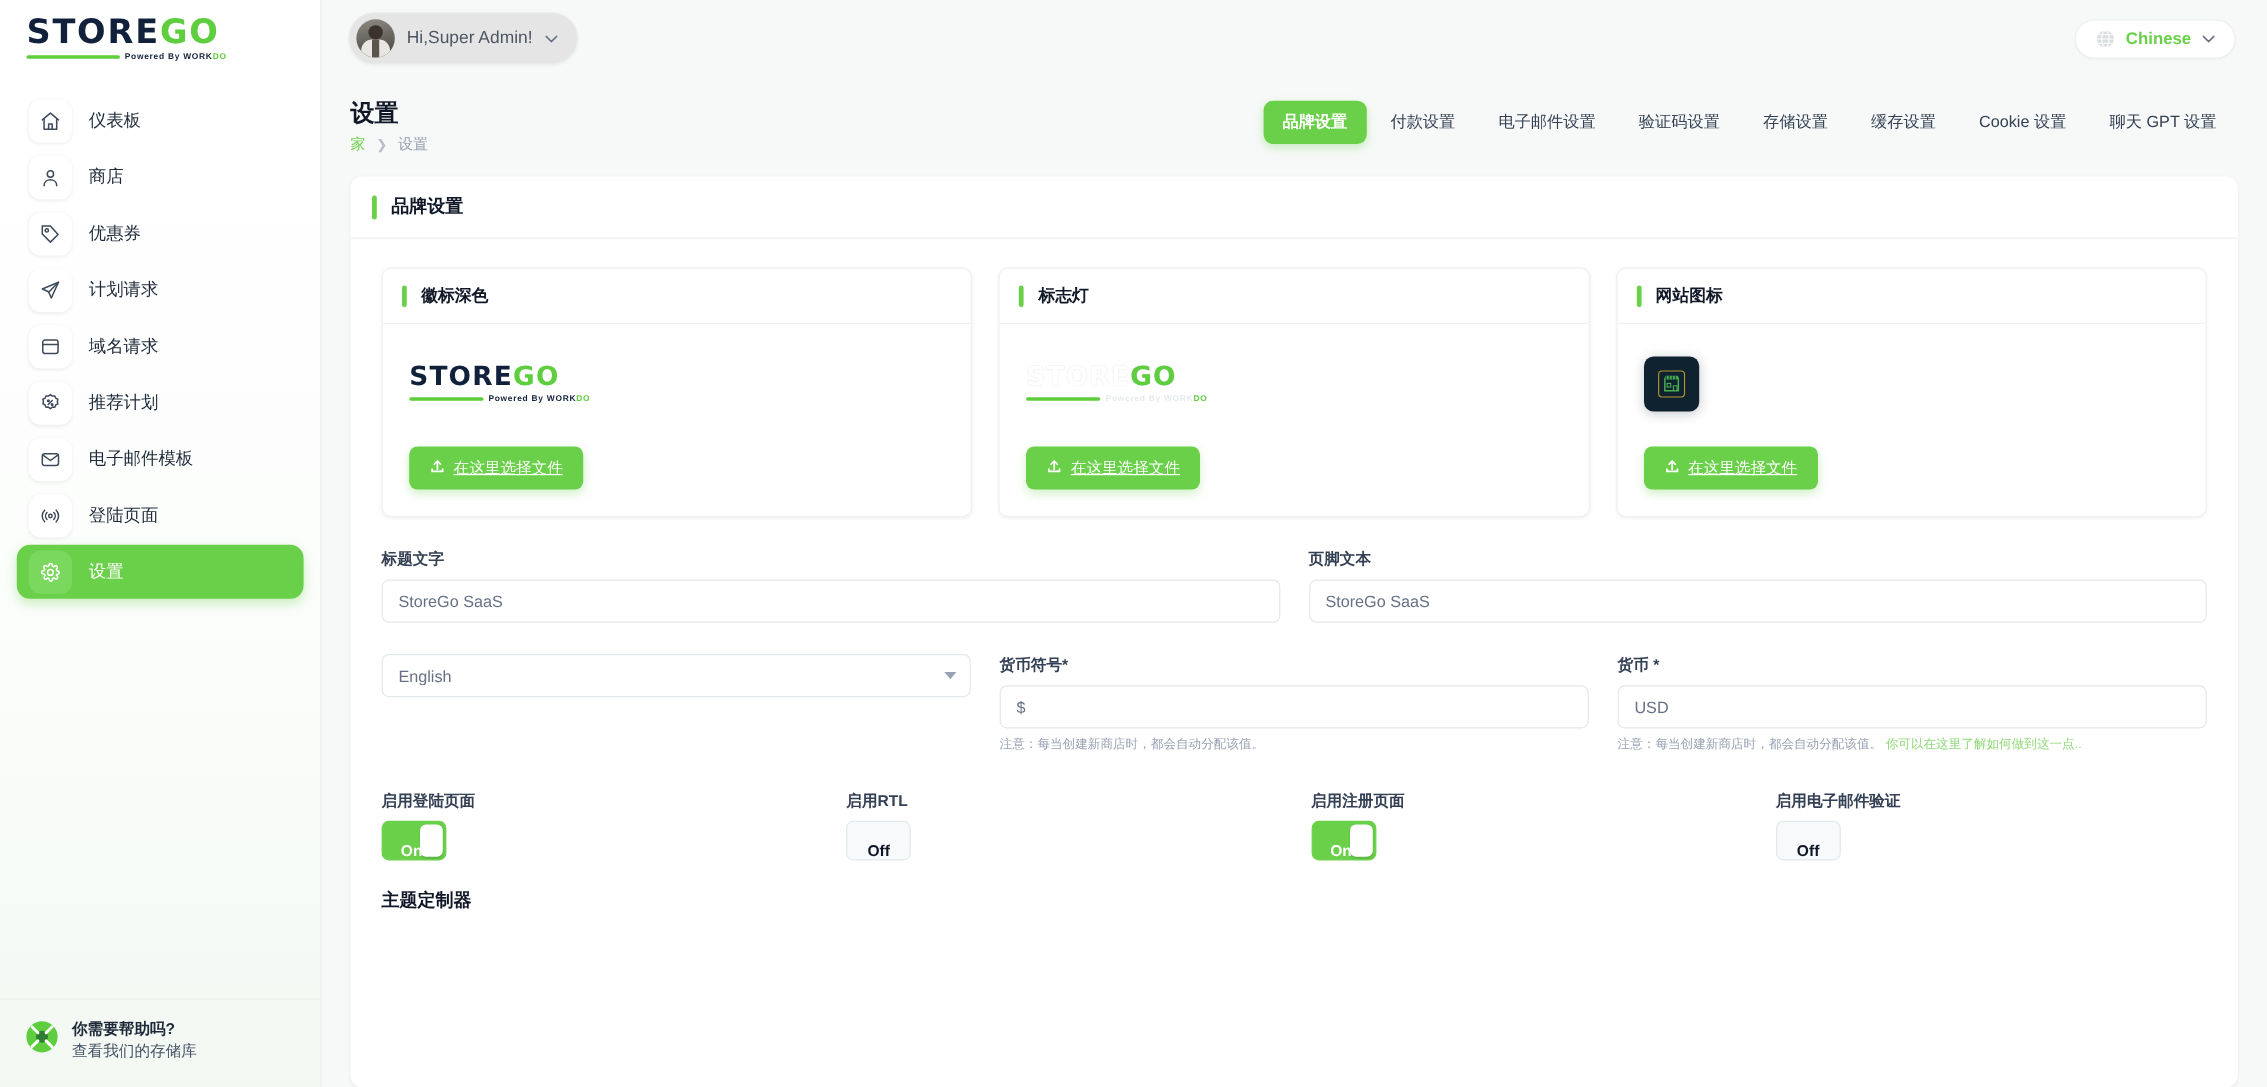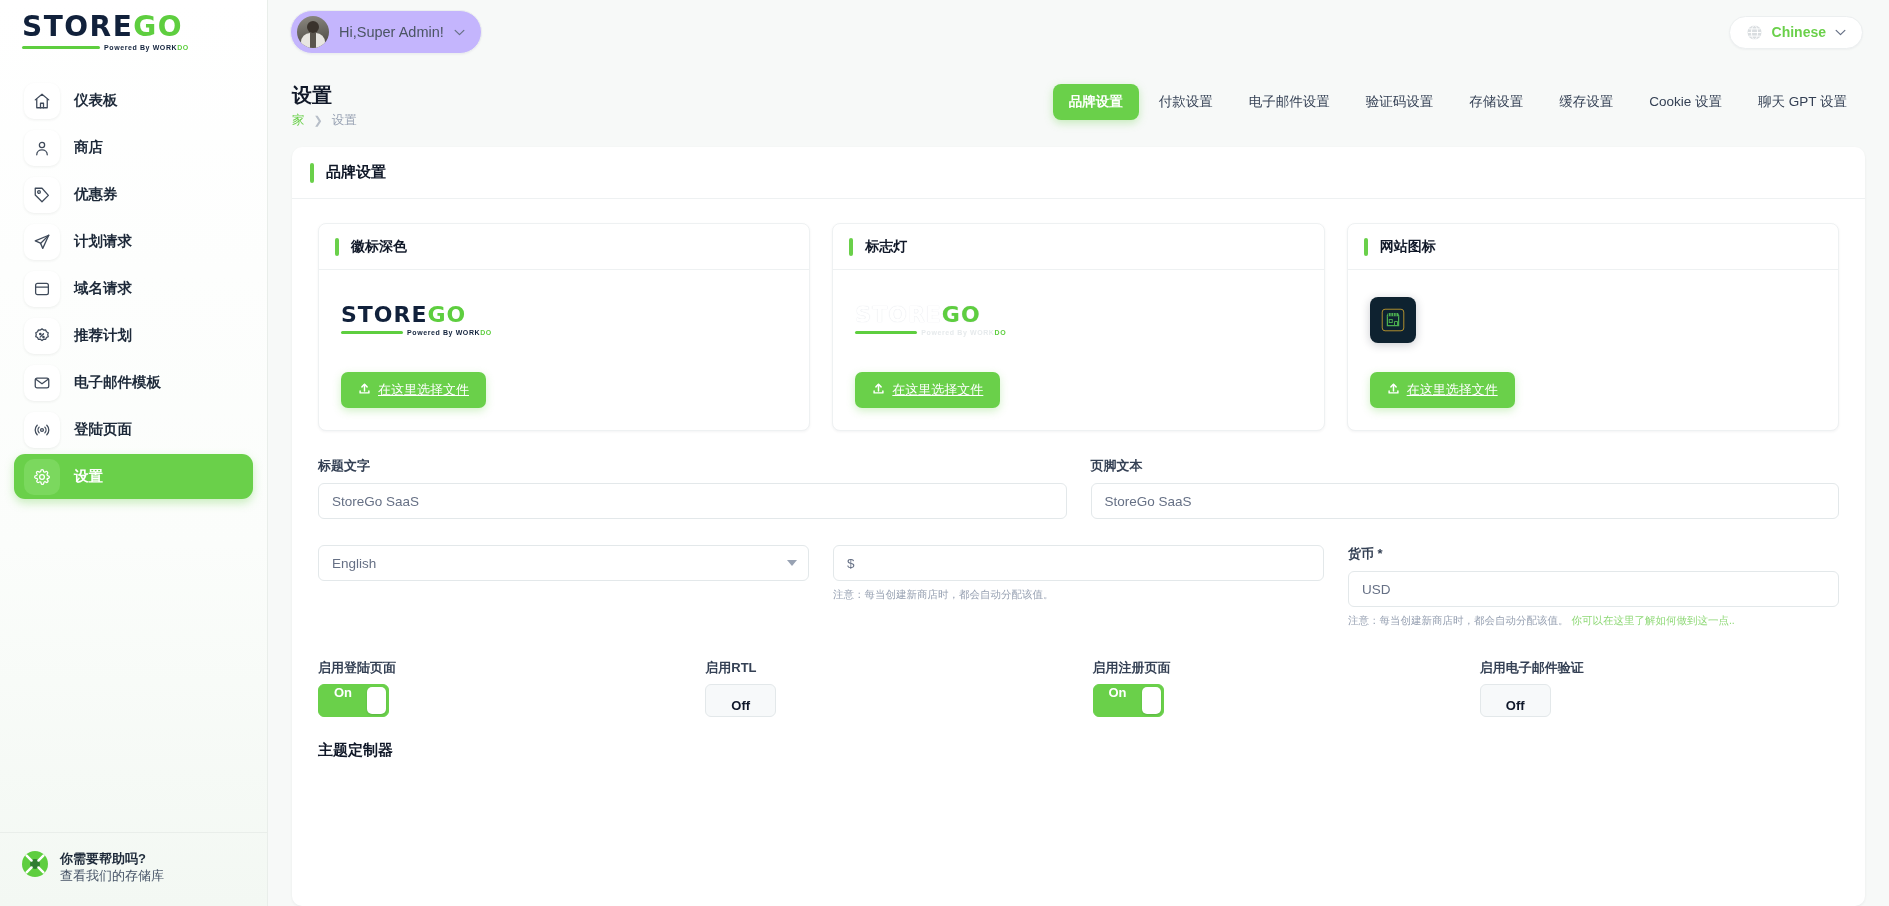--- a/index.html
+++ b/index.html
@@ -64,21 +64,21 @@
   }
   .nav-item .ic {
     width: 36px; height: 36px;
     background: #ffffff;
     border-radius: 10px;
     display: flex; align-items: center; justify-content: center;
     box-shadow: 0 1px 3px rgba(22,40,30,.07);
     flex: 0 0 36px;
   }
   .nav-item .ic svg { width: 18px; height: 18px; stroke: #3f4a5a; fill: none; stroke-width: 1.7; stroke-linecap: round; stroke-linejoin: round; }
-  .nav-item .lbl { font-size: 14.5px; color: #1d2939; font-weight: 700; }
+  .nav-item .lbl { font-size: 14.5px; color: #1d2939; font-weight: 400; }
   .nav-item.active { background: #6ad04a; box-shadow: 0 4px 10px rgba(106,208,74,.35); }
   .nav-item.active .ic { background: #7bd85e; box-shadow: none; }
   .nav-item.active .ic svg { stroke: #ffffff; }
   .nav-item.active .lbl { color: #ffffff; }
 
   .help-box {
     border-top: 1px solid #e9eeea;
     padding: 16px 18px 20px 22px;
     display: flex; align-items: flex-start; gap: 12px;
     cursor: pointer;
@@ -98,21 +98,21 @@
 
   .topbar {
     height: 64px;
     background: #f7f9f8;
     display: flex; align-items: center; justify-content: space-between;
     padding: 0 26px 0 22px;
     flex: 0 0 64px;
   }
   .user-chip {
     display: flex; align-items: center; gap: 10px;
-    background: #c4b5fd;
+    background: #e5e5e5;
     border: 1px solid #eceff0;
     border-radius: 26px;
     padding: 5px 16px 5px 6px;
     cursor: pointer;
     box-shadow: 0 1px 2px rgba(16,24,40,.04);
   }
   .avatar {
     width: 32px; height: 32px; border-radius: 50%;
     overflow: hidden;
     background: linear-gradient(170deg,#8d8a82 0%,#6d6a63 45%,#46433d 100%);
@@ -234,22 +234,22 @@
     width: 0; height: 0; border-left: 5px solid transparent; border-right: 5px solid transparent;
     border-top: 6px solid #98a2b3; pointer-events: none;
   }
   .hint { font-size: 10.5px; color: #98a2b3; margin-top: 6px; line-height: 1.5; }
   .hint .hint-link { color: #8fd977; text-decoration: none; cursor: pointer; }
 
   .toggles-row { display: flex; margin-top: 30px; gap: 28px; }
   .toggle-cell { flex: 1; min-width: 0; }
   .toggle-label { font-size: 13px; font-weight: 600; color: #344054; margin-bottom: 7px; }
   .switch {
-    width: 71px; height: 33px; border-radius: 6px;
-    display: flex; align-items: flex-start; cursor: pointer;
+    width: 54px; height: 33px; border-radius: 6px;
+    display: flex; align-items: flex-end; cursor: pointer;
     position: relative; overflow: hidden;
   }
   .switch.on { background: #6ad04a; border: 1px solid #6ad04a; justify-content: flex-start; }
   .switch.off { background: #f7f9fa; border: 1px solid #e3e8ea; justify-content: center; }
   .switch .sw-text { font-size: 13px; font-weight: 600; }
   .switch.on .sw-text { color: #ffffff; width: 48px; text-align: center; }
   .switch.off .sw-text { color: #0f172a; margin-top: 13px; }
   .switch.on .knob {
     position: absolute; right: 2px; top: 2px;
     width: 19px; height: 27px; background: #ffffff; border-radius: 5px;
@@ -540,20 +540,21 @@
         </div>
 
         <div class="form-row">
           <div class="fld">
             <div class="sel-wrap">
               <input class="inp" type="text" readonly="" value="English" style="">
               <span class="caret"></span>
             </div>
           </div>
           <div class="fld">
+            <label class="fld-label">货币符号*</label>
             <input class="inp" type="text" value="$" style="">
             <div class="hint">注意：每当创建新商店时，都会自动分配该值。</div>
           </div>
           <div class="fld">
             <label class="fld-label">货币 *</label>
             <input class="inp" type="text" value="USD" style="">
             <div class="hint"><span>注意：每当创建新商店时，都会自动分配该值。</span>&nbsp;<span class="hint-link">你可以在这里了解如何做到这一点..</span></div>
           </div>
         </div>
 

